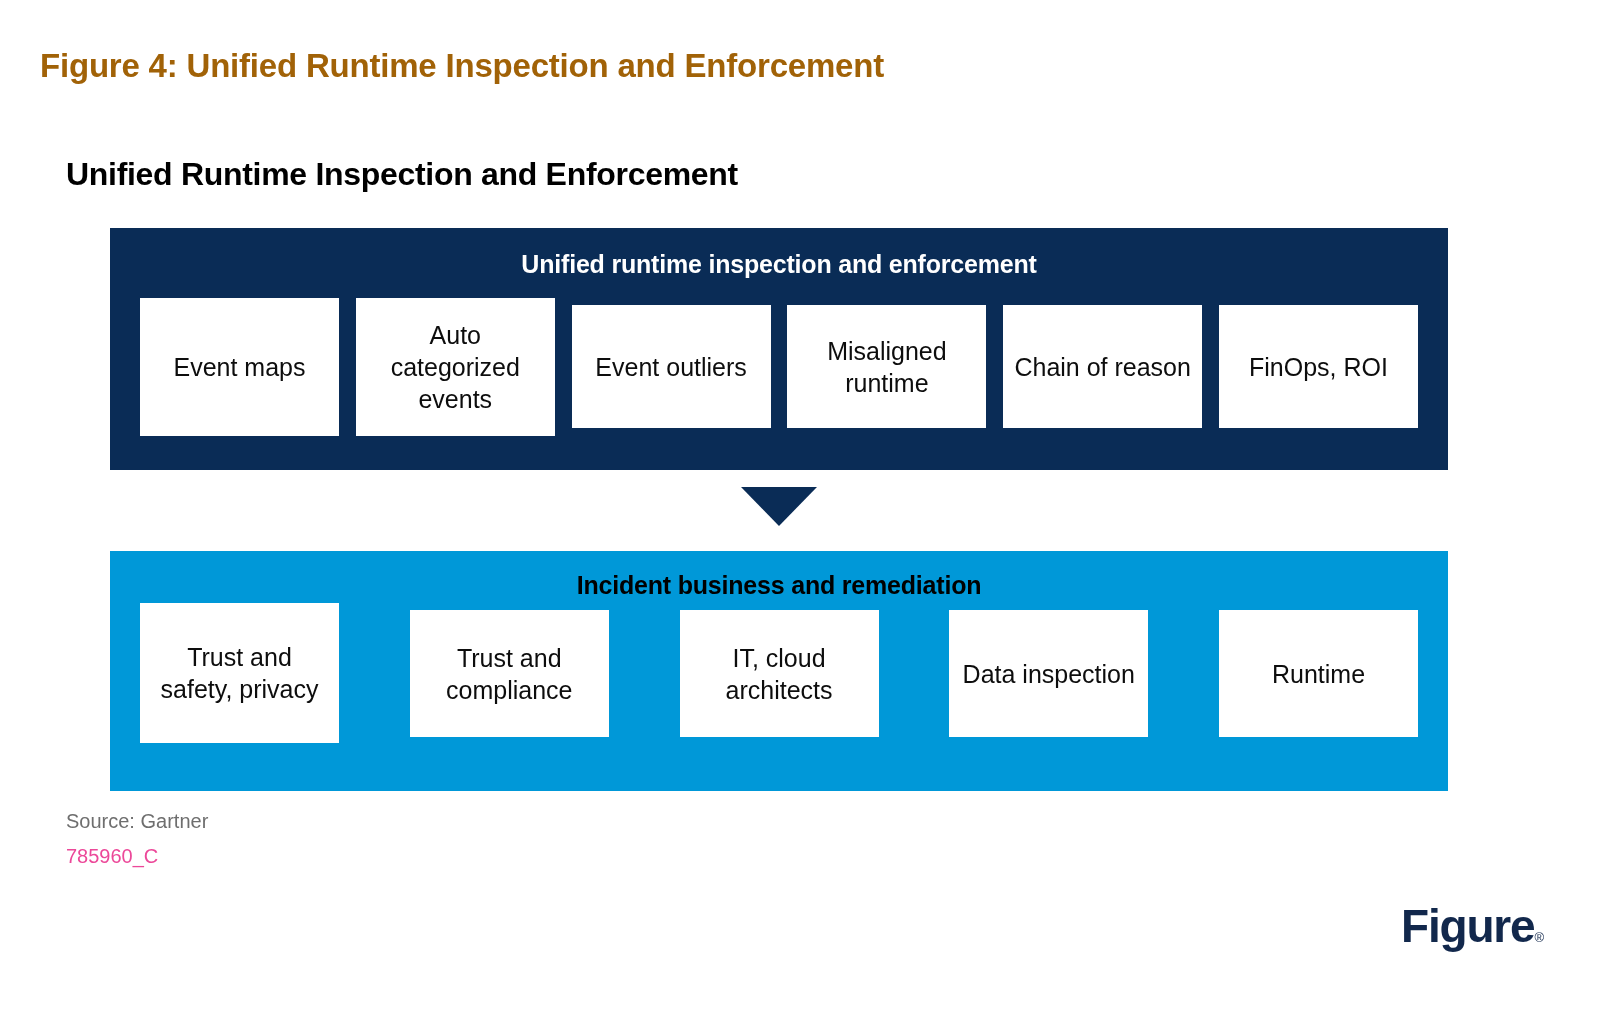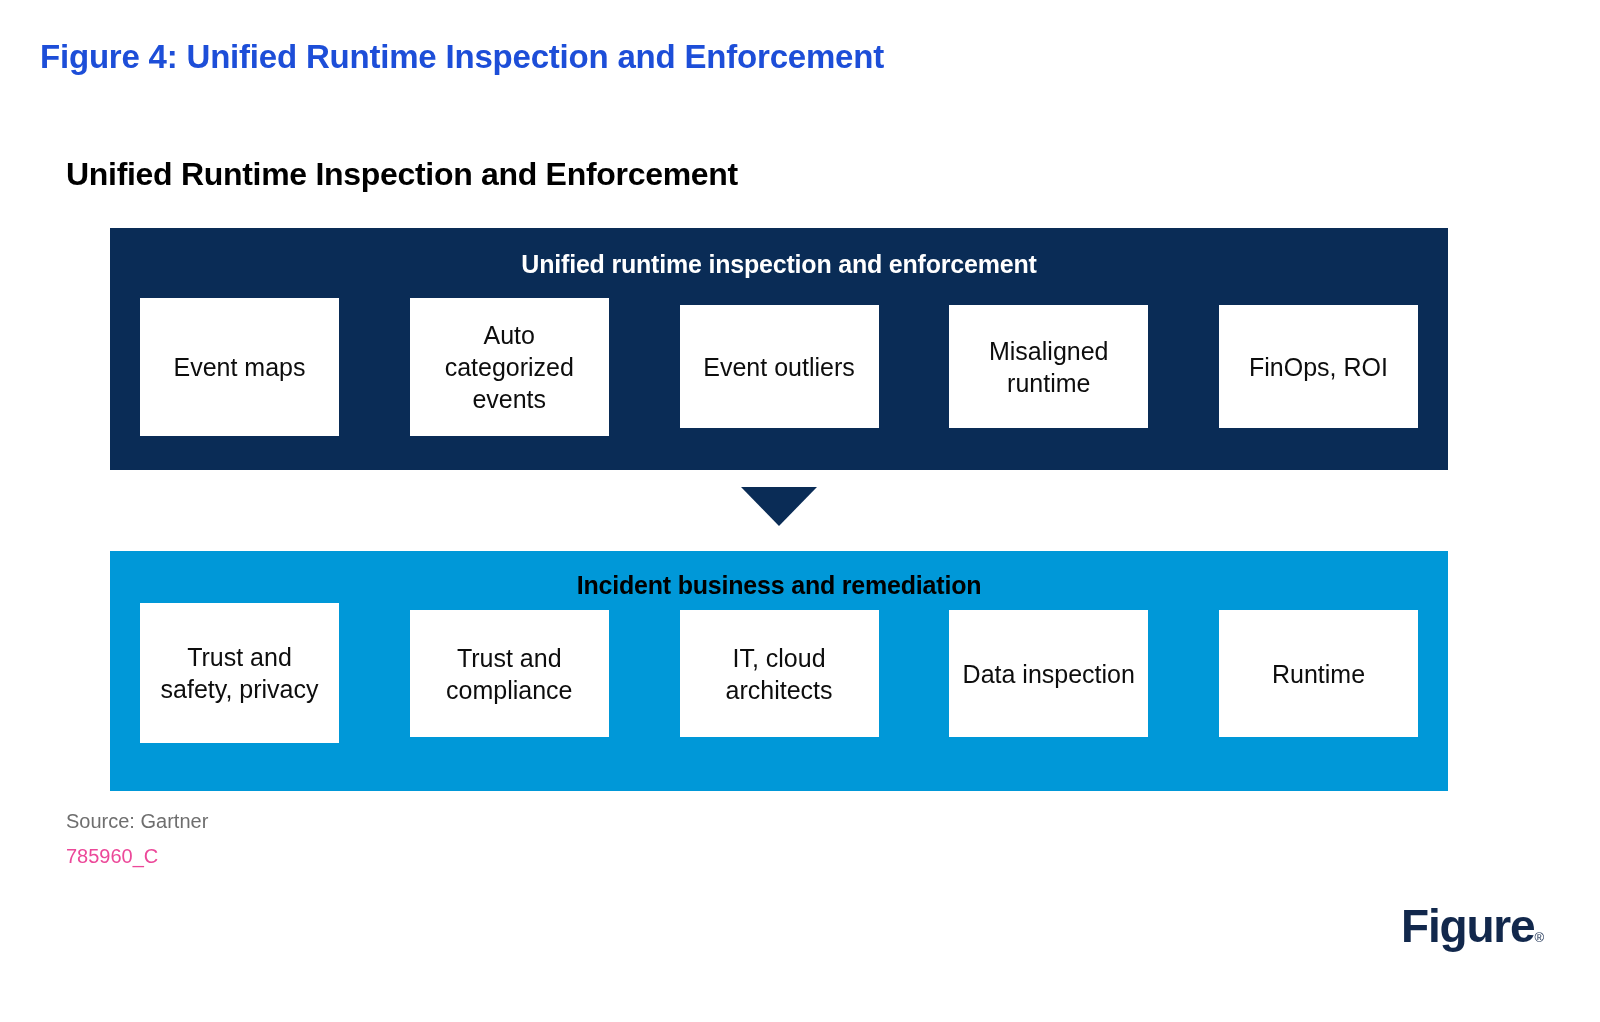--- a/index.html
+++ b/index.html
@@ -12,24 +12,24 @@
     height: 1022px;
     position: relative;
     font-family: "Liberation Sans", sans-serif;
     overflow: hidden;
   }
 
   
   #figure-title {
     position: absolute;
     left: 40px;
-    top: 38px;
+    top: 47px;
     font-size: 33px;
     font-weight: bold;
-    color: #1d4ed8;
+    color: #a16207;
     letter-spacing: -0.2px;
     white-space: nowrap;
   }
 
   
   #chart-heading {
     position: absolute;
     left: 66px;
     top: 156px;
     font-size: 32px;
@@ -173,20 +173,23 @@
     </div>
 
     <div class="card">
       <span>Event outliers</span>
     </div>
 
     <div class="card">
       <span>Misaligned runtime</span>
     </div>
 
+    <div class="card">
+      <span>Chain of reason</span>
+    </div>
 
     <div class="card">
       <span>FinOps, ROI</span>
     </div>
   </div>
 </div>
 
 <div id="flow-arrow"></div>
 
 <div class="band" id="band-incident">

